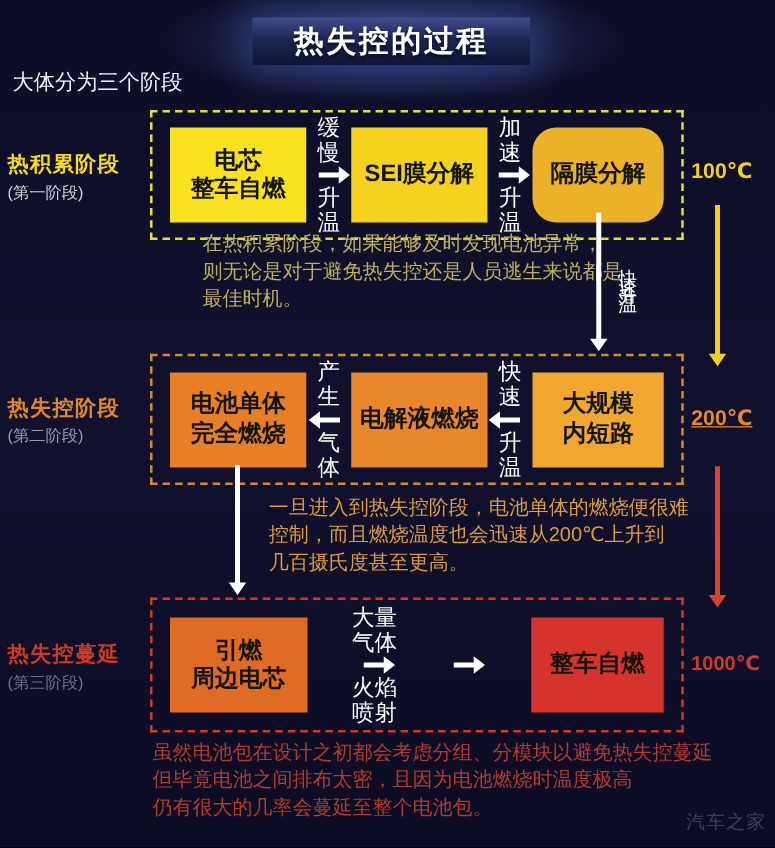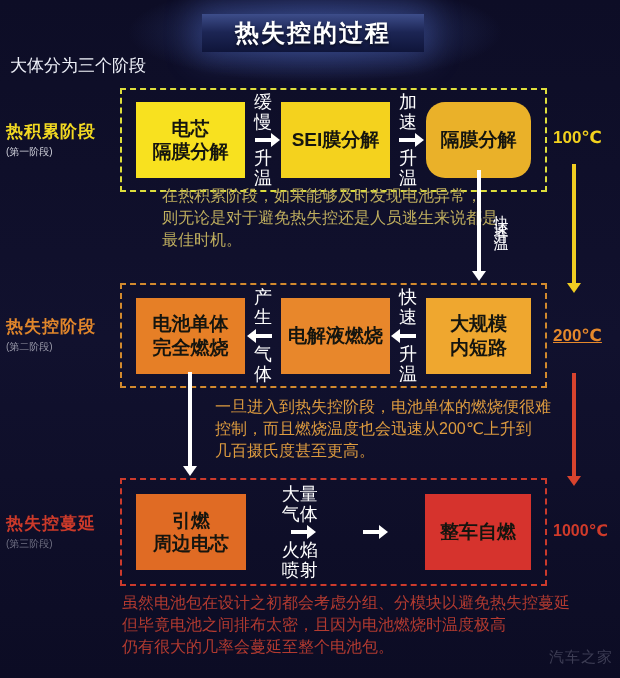--- a/index.html
+++ b/index.html
@@ -50,21 +50,21 @@
     border-left:9px solid #fff; border-top:7px solid transparent; border-bottom:7px solid transparent;
   }
   .h-arrow.left::after {
     content:""; position:absolute; left:-8px; top:-5px;
     border-right:9px solid #fff; border-top:7px solid transparent; border-bottom:7px solid transparent;
   }
 
   
   .stage-label { position:absolute; left:6px; width:110px; text-align:left; }
   .stage-name  { font-size:17px; font-weight:bold; letter-spacing:1px; }
-  .stage-phase { font-size:10px; margin-top:2px; }
+  .stage-phase { font-size:13px; margin-top:2px; }
   .sl1 { top:120px; } .sl1 .stage-name{color:#f2d922;} .sl1 .stage-phase{color:#cfd0da;}
   .sl2 { top:315px; } .sl2 .stage-name{color:#e0862b;} .sl2 .stage-phase{color:#9a9aaa;}
   .sl3 { top:512px; } .sl3 .stage-name{color:#cc3a2a;} .sl3 .stage-phase{color:#6f6f82;}
 
   
   .temp { position:absolute; left:553px; width:64px; font-weight:bold; font-size:17px; }
   .t1 { top:127px; color:#f2d11e; }
   .t2 { top:325px; color:#e5882b;text-decoration:underline; }
   .t3 { top:521px; color:#cf3a2a; font-size:16px; }
 
@@ -101,21 +101,21 @@
     <span>热失控的过程</span>
   </div>
   <div class="subtitle">大体分为三个阶段</div>
 
   <div class="stage-label sl1">
     <div class="stage-name">热积累阶段</div>
     <div class="stage-phase">(第一阶段)</div>
   </div>
   <div class="frame f1">
     <div class="flow-box" style="background-color: rgb(248, 225, 31);">电芯
-隔膜分解</div>
+整车自燃</div>
     <div class="conn">
       <span>缓慢</span>
       <span class="h-arrow right"></span>
       <span>升温</span>
     </div>
     <div class="flow-box" style="background-color: rgb(244, 210, 30);">SEI膜分解</div>
     <div class="conn">
       <span>加速</span>
       <span class="h-arrow right"></span>
       <span>升温</span>

